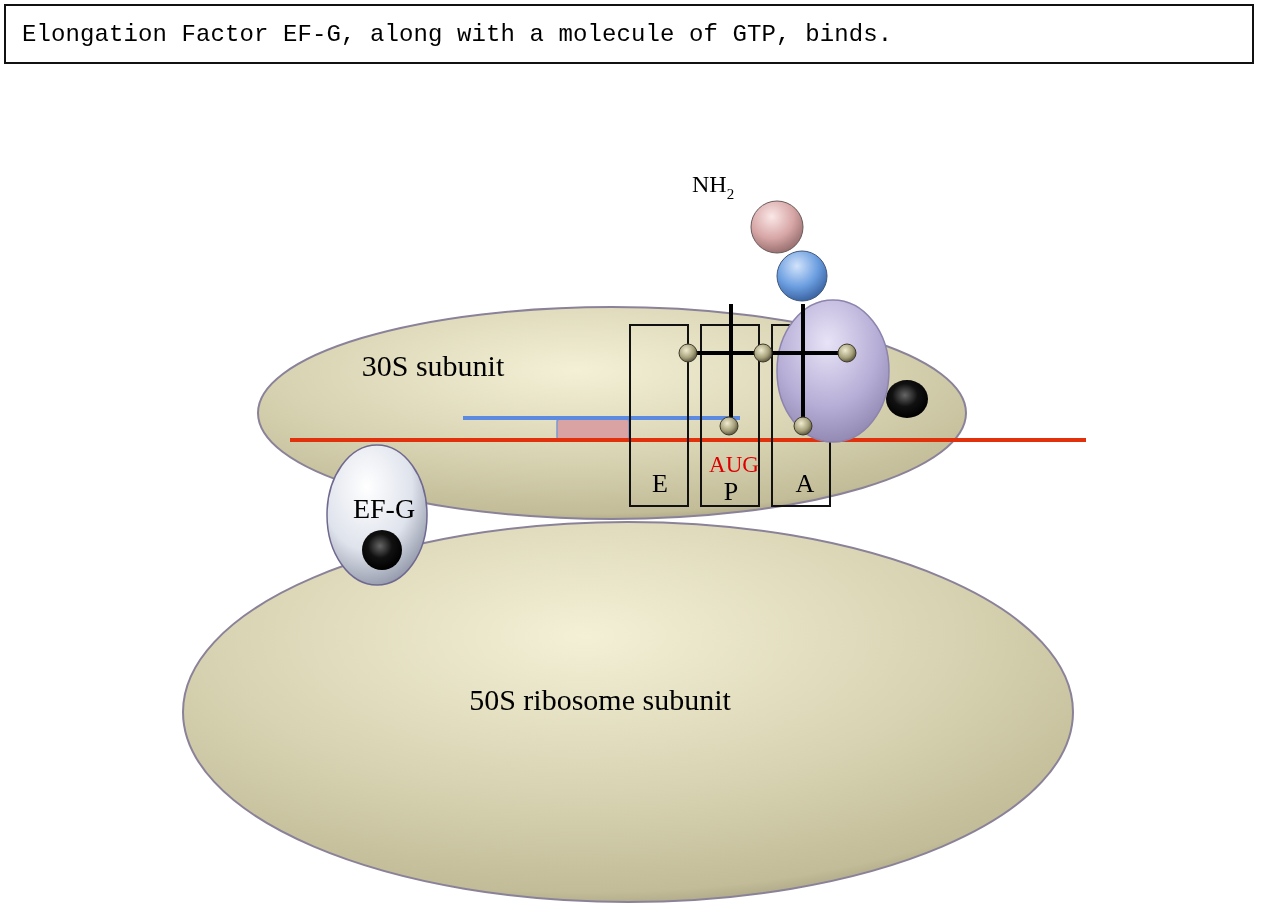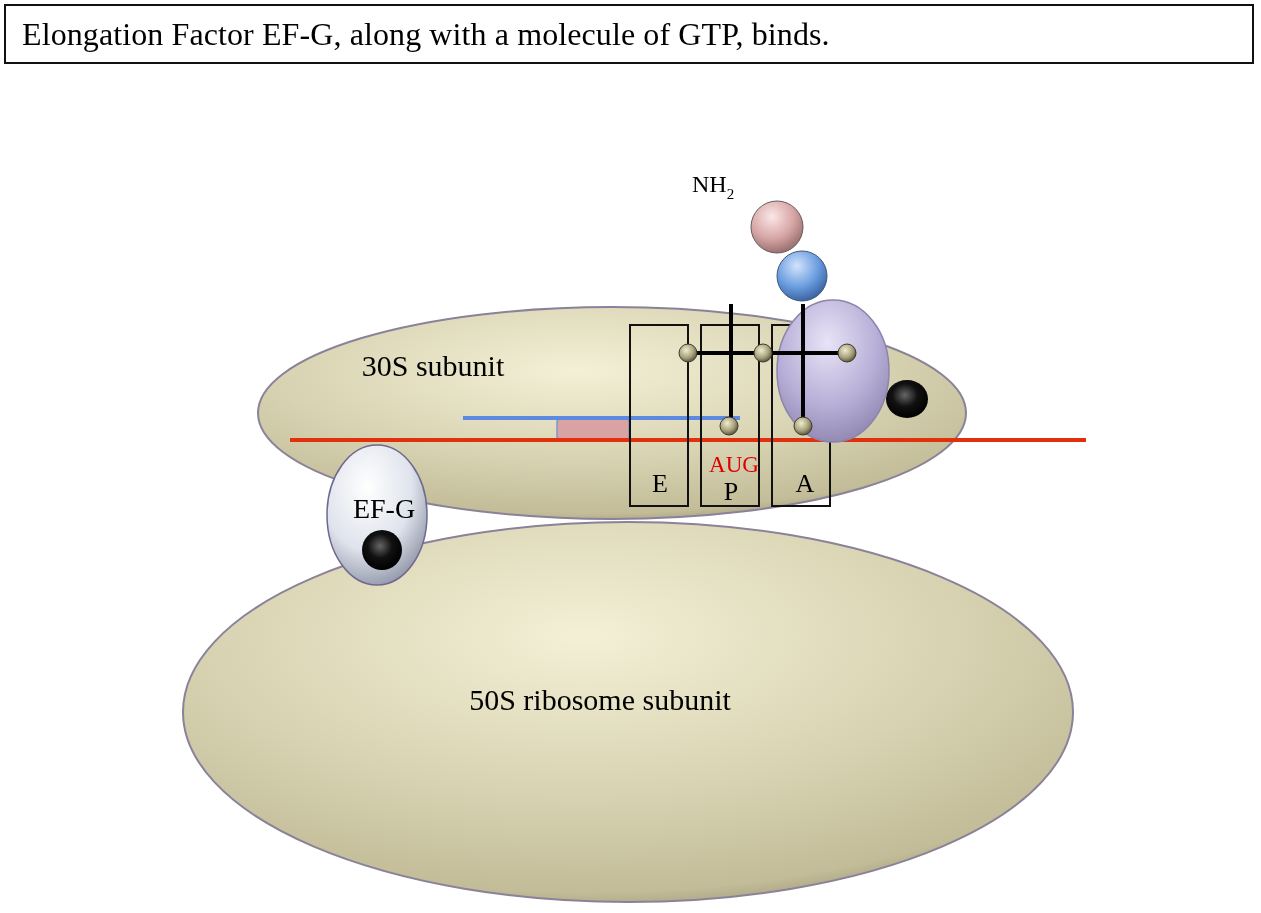--- a/index.html
+++ b/index.html
@@ -2,21 +2,21 @@
 <html><head>
 <meta charset="utf-8">
 <style>
   html, body { margin: 0; padding: 0; background: #ffffff; }
   body { width: 1261px; height: 913px; position: relative; overflow: hidden; font-family: "DejaVu Serif", "Liberation Serif", serif; }
   .title-box {
     position: absolute; left: 4px; top: 4px; width: 1250px; height: 60px;
     border: 2px solid #111; box-sizing: border-box; background: #fff;
     display: flex; align-items: center; padding-left: 16px;
   }
-  .title-box span { font-family: Liberation Serif, serif; font-size: 32px; color: #000; letter-spacing: 0.1px; }
+  .title-box span { font-family: Liberation Mono, monospace; font-size: 24px; color: #000; letter-spacing: 0.1px; }
   svg.diagram { position: absolute; left: 0; top: 0; }
   .lbl { font-family: "Liberation Serif", "DejaVu Serif", serif; fill: #000; }
 </style>
 </head>
 <body>
 
 <div class="title-box">
   <span>Elongation Factor EF-G, along with a molecule of GTP, binds.</span>
 </div>
 

